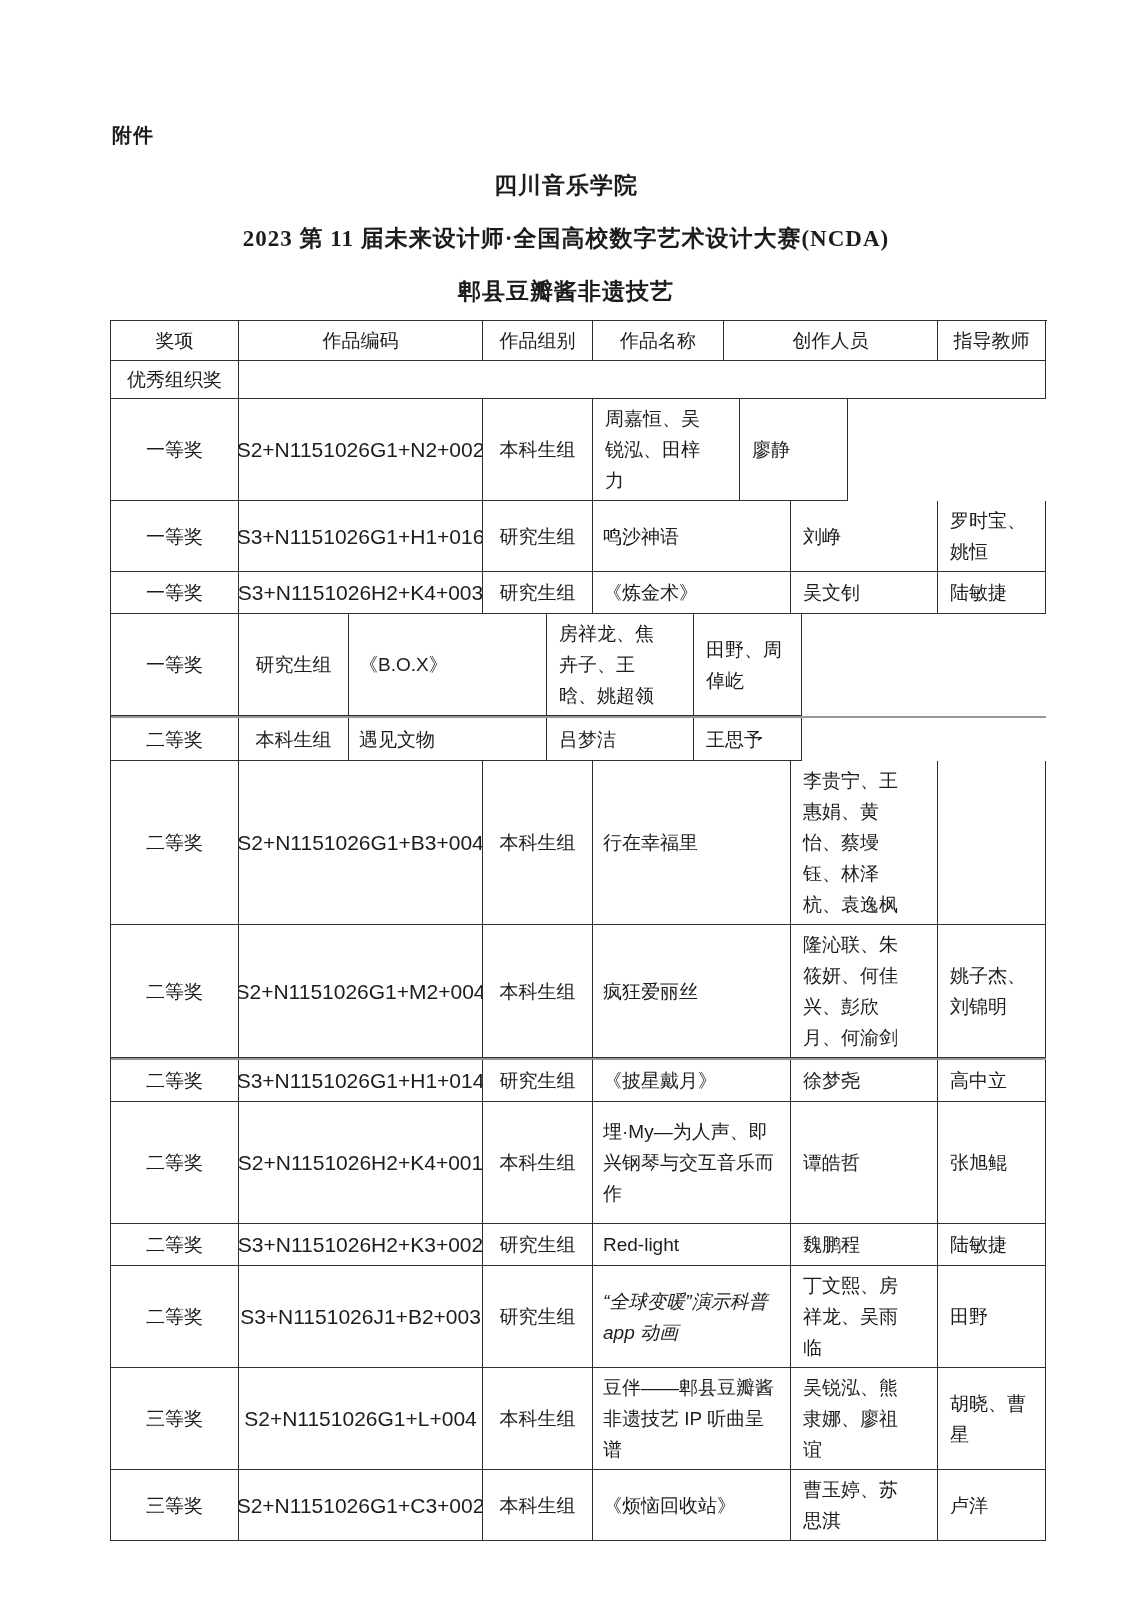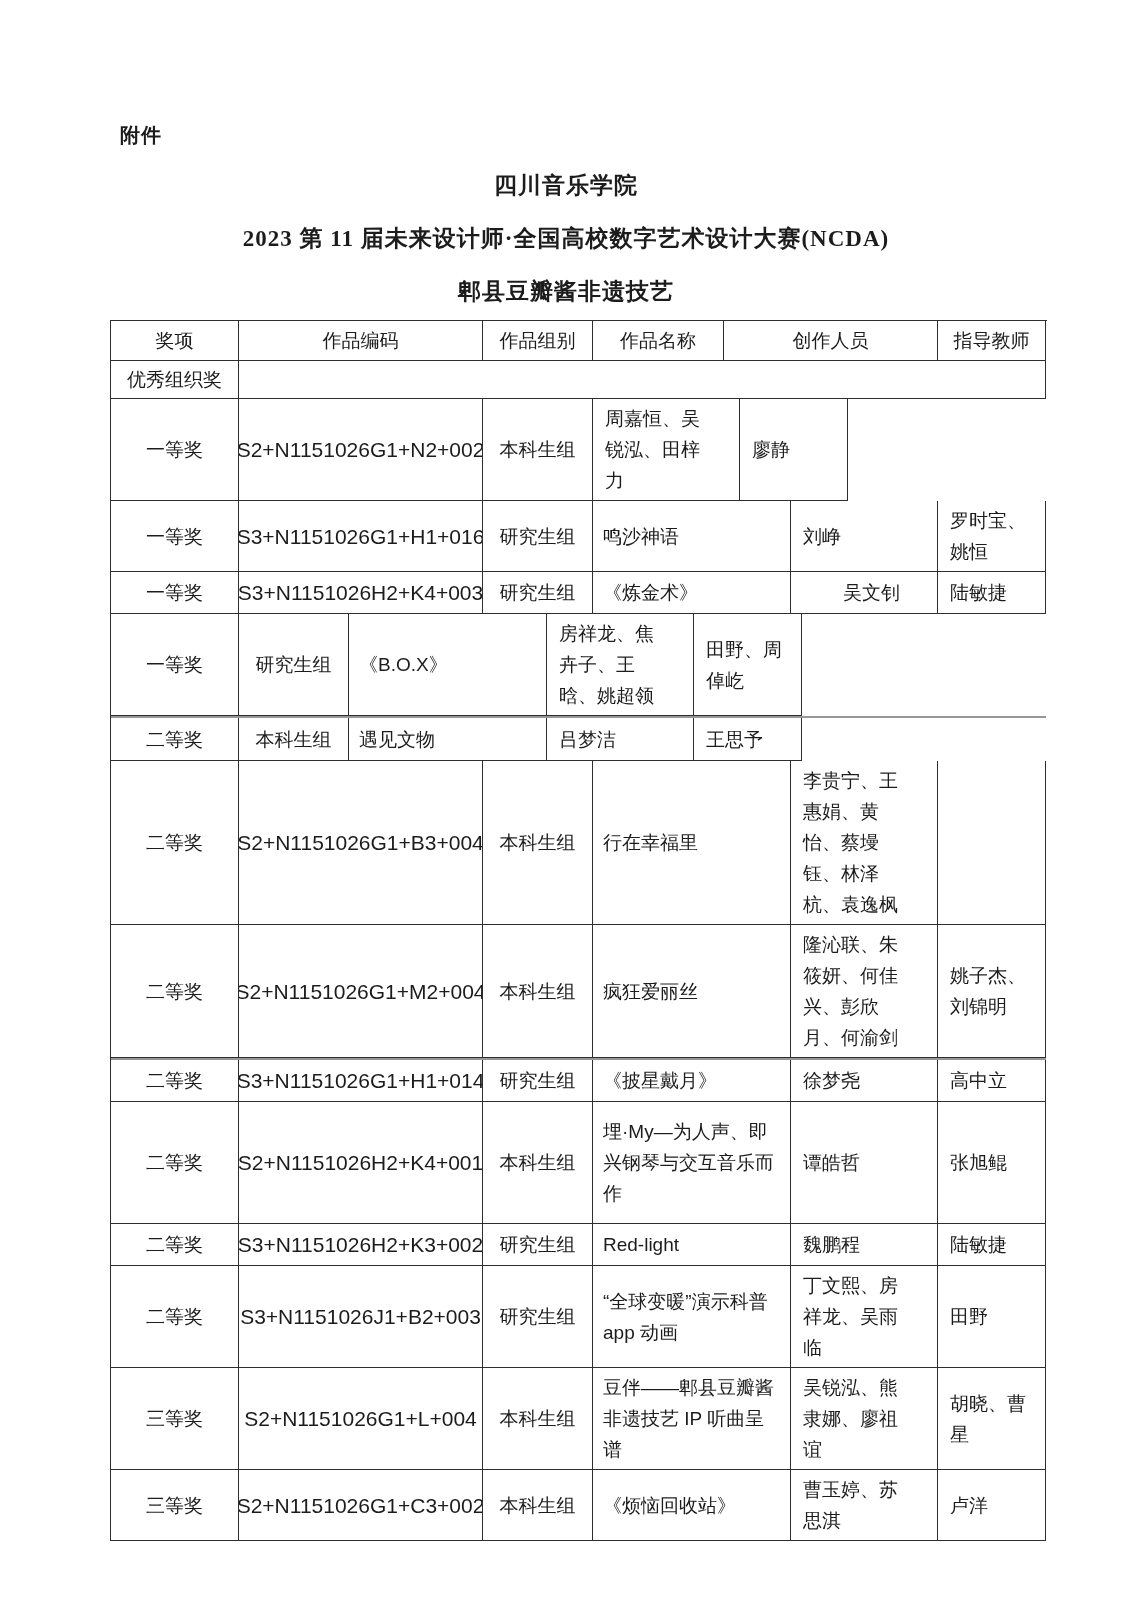--- a/index.html
+++ b/index.html
@@ -5,21 +5,21 @@
   :root { --bc:#2e2e2e; --ink:#1c1c1c; }
   html,body { margin:0; padding:0; }
   body {
     width:1132px; height:1600px; background:#ffffff; color:var(--ink);
     font-family:"Liberation Sans","DejaVu Sans",sans-serif;
     overflow:hidden;
   }
   .page { position:relative; width:1132px; height:1600px; background:#fff; }
 
   .attachment {
-    position:absolute; left:104px; top:122px;
+    position:absolute; left:96px; top:122px;
     font-size:20px; font-weight:600; letter-spacing:1px;
     font-family:"Liberation Sans","DejaVu Sans",sans-serif;
     padding-left:16px;
   }
   .doc-title {
     position:absolute; left:0; width:1132px; text-align:center;
     font-weight:700; font-size:23px; letter-spacing:1px;
     font-family:"Liberation Serif","DejaVu Serif",serif;
   }
   .t-institution { top:170px; }
@@ -126,21 +126,21 @@
         </div>
         <div class="tcell c-code c-center" style="width: 244px;">
           <span>S3+N1151026H2+K4+003</span>
         </div>
         <div class="tcell c-group c-center" style="width: 110px;">
           <span>研究生组</span>
         </div>
         <div class="tcell c-name c-left" style="width: 198px;">
           <span>《炼金术》</span>
         </div>
-        <div class="tcell c-creators c-left" style="width: 147px; justify-content: flex-end;">
+        <div class="tcell c-creators c-left" style="width: 147px;">
           <span>吴文钊</span>
         </div>
         <div class="tcell c-teacher c-left" style="width: 108px;">
           <span>陆敏捷</span>
         </div>
       </div>
       <div class="trow" style="min-height: 98px;">
         <div class="tcell c-award c-center" style="width: 128px;">
           <span>一等奖</span>
         </div>
@@ -277,21 +277,21 @@
       <div class="trow" style="min-height: 101px;">
         <div class="tcell c-award c-center" style="width: 128px;">
           <span>二等奖</span>
         </div>
         <div class="tcell c-code c-center" style="width: 244px;">
           <span>S3+N1151026J1+B2+003</span>
         </div>
         <div class="tcell c-group c-center" style="width: 110px;">
           <span>研究生组</span>
         </div>
-        <div class="tcell c-name c-left" style="width: 198px;">
+        <div class="tcell c-name c-left" style="width: 198px; font-style: italic;">
           <span>“全球变暖”演示科普 app 动画</span>
         </div>
         <div class="tcell c-creators c-left" style="width: 147px;">
           <span>丁文熙、房祥龙、吴雨临</span>
         </div>
         <div class="tcell c-teacher c-left" style="width: 108px;">
           <span>田野</span>
         </div>
       </div>
       <div class="trow" style="min-height: 99px;">

